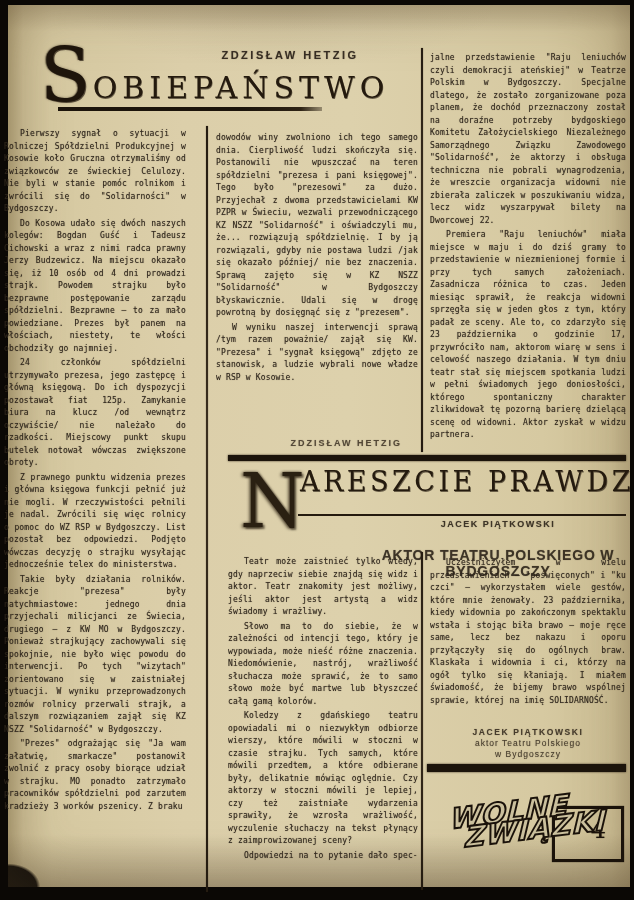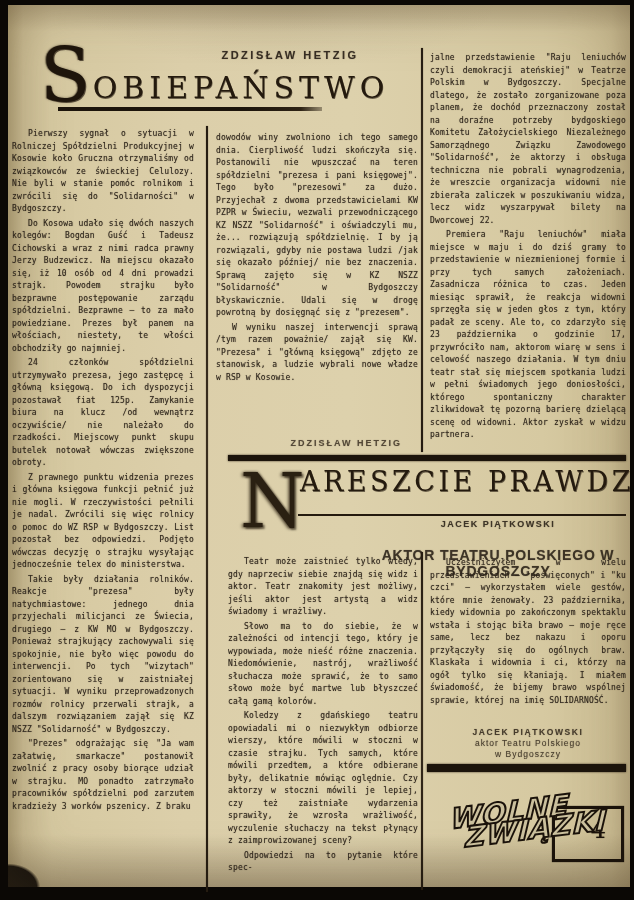--- a/index.html
+++ b/index.html
@@ -111,34 +111,34 @@
 
 <div class="paper"></div>
 
 <div class="author1">ZDZISŁAW HETZIG</div>
 
 <div class="headline1">
   <span class="big-s">S</span><span class="rest">OBIEPAŃSTWO</span>
 </div>
 <div class="underline1"></div>
 
-<div class="tw" style="left:12px;top:128px;width:182px;height:762px;">
+<div class="tw" style="left:4px;top:128px;width:182px;height:762px;">
     <p>Pierwszy sygnał o sytuacji w Rolniczej Spółdzielni Produkcyjnej w Kosowie koło Gruczna otrzymaliśmy od związkowców ze świeckiej Celulozy. Nie byli w stanie pomóc rolnikom i zwrócili się do "Solidarności" w Bydgoszczy.</p>
     <p>Do Kosowa udało się dwóch naszych kolegów: Bogdan Guść i Tadeusz Cichowski a wraz z nimi radca prawny Jerzy Budzewicz. Na miejscu okazało się, iż 10 osób od 4 dni prowadzi strajk. Powodem strajku było bezprawne postępowanie zarządu spółdzielni. Bezprawne — to za mało powiedziane. Prezes był panem na włościach, niestety, te włości obchodziły go najmniej.</p>
     <p>24 członków spółdzielni utrzymywało prezesa, jego zastępcę i główną księgową. Do ich dyspozycji pozostawał fiat 125p. Zamykanie biura na klucz /od wewnątrz oczywiście/ nie należało do rzadkości. Miejscowy punkt skupu butelek notował wówczas zwiększone obroty.</p>
     <p>Z prawnego punktu widzenia prezes i główna księgowa funkcji pełnić już nie mogli. W rzeczywistości pełnili je nadal. Zwrócili się więc rolnicy o pomoc do WZ RSP w Bydgoszczy. List pozostał bez odpowiedzi. Podjęto wówczas decyzję o strajku wysyłając jednocześnie telex do ministerstwa.</p>
     <p>Takie były działania rolników. Reakcje "prezesa" były natychmiastowe: jednego dnia przyjechali milicjanci ze Świecia, drugiego — z KW MO w Bydgoszczy. Ponieważ strajkujący zachowywali się spokojnie, nie było więc powodu do interwencji. Po tych "wizytach" zorientowano się w zaistniałej sytuacji. W wyniku przeprowadzonych rozmów rolnicy przerwali strajk, a dalszym rozwiązaniem zajął się KZ NSZZ "Solidarność" w Bydgoszczy.</p>
     <p>"Prezes" odgrażając się "Ja wam załatwię, smarkacze" postanowił zwolnić z pracy osoby biorące udział w strajku. MO ponadto zatrzymało pracowników spółdzielni pod zarzutem kradzieży 3 worków pszenicy. Z braku</p>
   </div>
 
 <div class="vrule" style="left:206px;top:126px;height:766px;"></div>
 
 <div class="tw cont" style="left:216px;top:132px;width:202px;height:308px;">
     <p>dowodów winy zwolniono ich tego samego dnia. Cierpliwość ludzi skończyła się. Postanowili nie wpuszczać na teren spółdzielni "prezesa i pani księgowej". Tego było "prezesowi" za dużo. Przyjechał z dwoma przedstawicielami KW PZPR w Świeciu, wezwali przewodniczącego KZ NSZZ "Solidarność" i oświadczyli mu, że... rozwiązują spółdzielnię. I by ją rozwiązali, gdyby nie postawa ludzi /jak się okazało później/ nie bez znaczenia. Sprawą zajęto się w KZ NSZZ "Solidarność" w Bydgoszczy błyskawicznie. Udali się w drogę powrotną by dosięgnąć się z "prezesem".</p>
-    <p>W wyniku naszej interwencji sprawą /tym razem poważnie/ zajął się KW. "Prezesa" i "główną księgową" zdjęto ze stanowisk, a ludzie wybrali nowe władze w RSP w Kosowie.</p>
+    <p>W wyniku naszej interwencji sprawą /tym razem poważnie/ zajął się KW. "Prezesa" i "sygnał księgową" zdjęto ze stanowisk, a ludzie wybrali nowe władze w RSP w Kosowie.</p>
   </div>
 
 <div class="sig1">ZDZISŁAW HETZIG</div>
 
 <div class="hrule-thick" style="left:228px;top:455px;width:398px;height:6px;"></div>
 
 <div class="vrule" style="left:421px;top:48px;height:404px;"></div>
 
 <div class="tw cont" style="left:430px;top:52px;width:196px;height:396px;">
     <p>jalne przedstawienie "Raju leniuchów czyli demokracji ateńskiej" w Teatrze Polskim w Bydgoszczy. Specjalne dlatego, że zostało zorganizowane poza planem, że dochód przeznaczony został na doraźne potrzeby bydgoskiego Komitetu Założycielskiego Niezależnego Samorządnego Związku Zawodowego "Solidarność", że aktorzy i obsługa techniczna nie pobrali wynagrodzenia, że wreszcie organizacja widowni nie zbierała zaliczek w poszukiwaniu widza, lecz widz wyszarpywał bilety na Dworcowej 22.</p>
@@ -151,21 +151,21 @@
 
 <div class="byline">
   <div class="b1">JACEK PIĄTKOWSKI</div>
   <div class="b2">AKTOR TEATRU POLSKIEGO W BYDGOSZCZY</div>
 </div>
 
 <div class="tw" style="left:228px;top:556px;width:190px;height:322px;">
     <p>Teatr może zaistnieć tylko wtedy, gdy naprzeciw siebie znajdą się widz i aktor. Teatr znakomity jest możliwy, jeśli aktor jest artystą a widz świadomy i wrażliwy.</p>
     <p>Słowo ma to do siebie, że w zależności od intencji tego, który je wypowiada, może nieść różne znaczenia. Niedomówienie, nastrój, wrażliwość słuchacza może sprawić, że to samo słowo może być martwe lub błyszczeć całą gamą kolorów.</p>
     <p>Koledzy z gdańskiego teatru opowiadali mi o niezwykłym odbiorze wierszy, które mówili w stoczni w czasie strajku. Tych samych, które mówili przedtem, a które odbierane były, delikatnie mówiąc oględnie. Czy aktorzy w stoczni mówili je lepiej, czy też zaistniałe wydarzenia sprawiły, że wzrosła wrażliwość, wyczulenie słuchaczy na tekst płynący z zaimprowizowanej sceny?</p>
-    <p>Odpowiedzi na to pytanie które spec-</p>
+    <p>Odpowiedzi na to pytanie dało spec-</p>
   </div>
 
 <div class="vrule" style="left:421px;top:552px;height:338px;"></div>
 
 <div class="tw" style="left:430px;top:557px;width:196px;height:166px;">
     <p>Uczestniczyłem w wielu przedstawieniach — "poświęconych" i "ku czci" — wykorzystałem wiele gestów, które mnie żenowały. 23 października, kiedy widownia po zakończonym spektaklu wstała i stojąc biła brawo — moje ręce same, lecz bez nakazu i oporu przyłączyły się do ogólnych braw. Klaskała i widownia i ci, którzy na ogół tylko się kłaniają. I miałem świadomość, że bijemy brawo wspólnej sprawie, której na imię SOLIDARNOŚĆ.</p>
   </div>
 
 <div class="sig2">
     <p>JACEK PIĄTKOWSKI</p>

